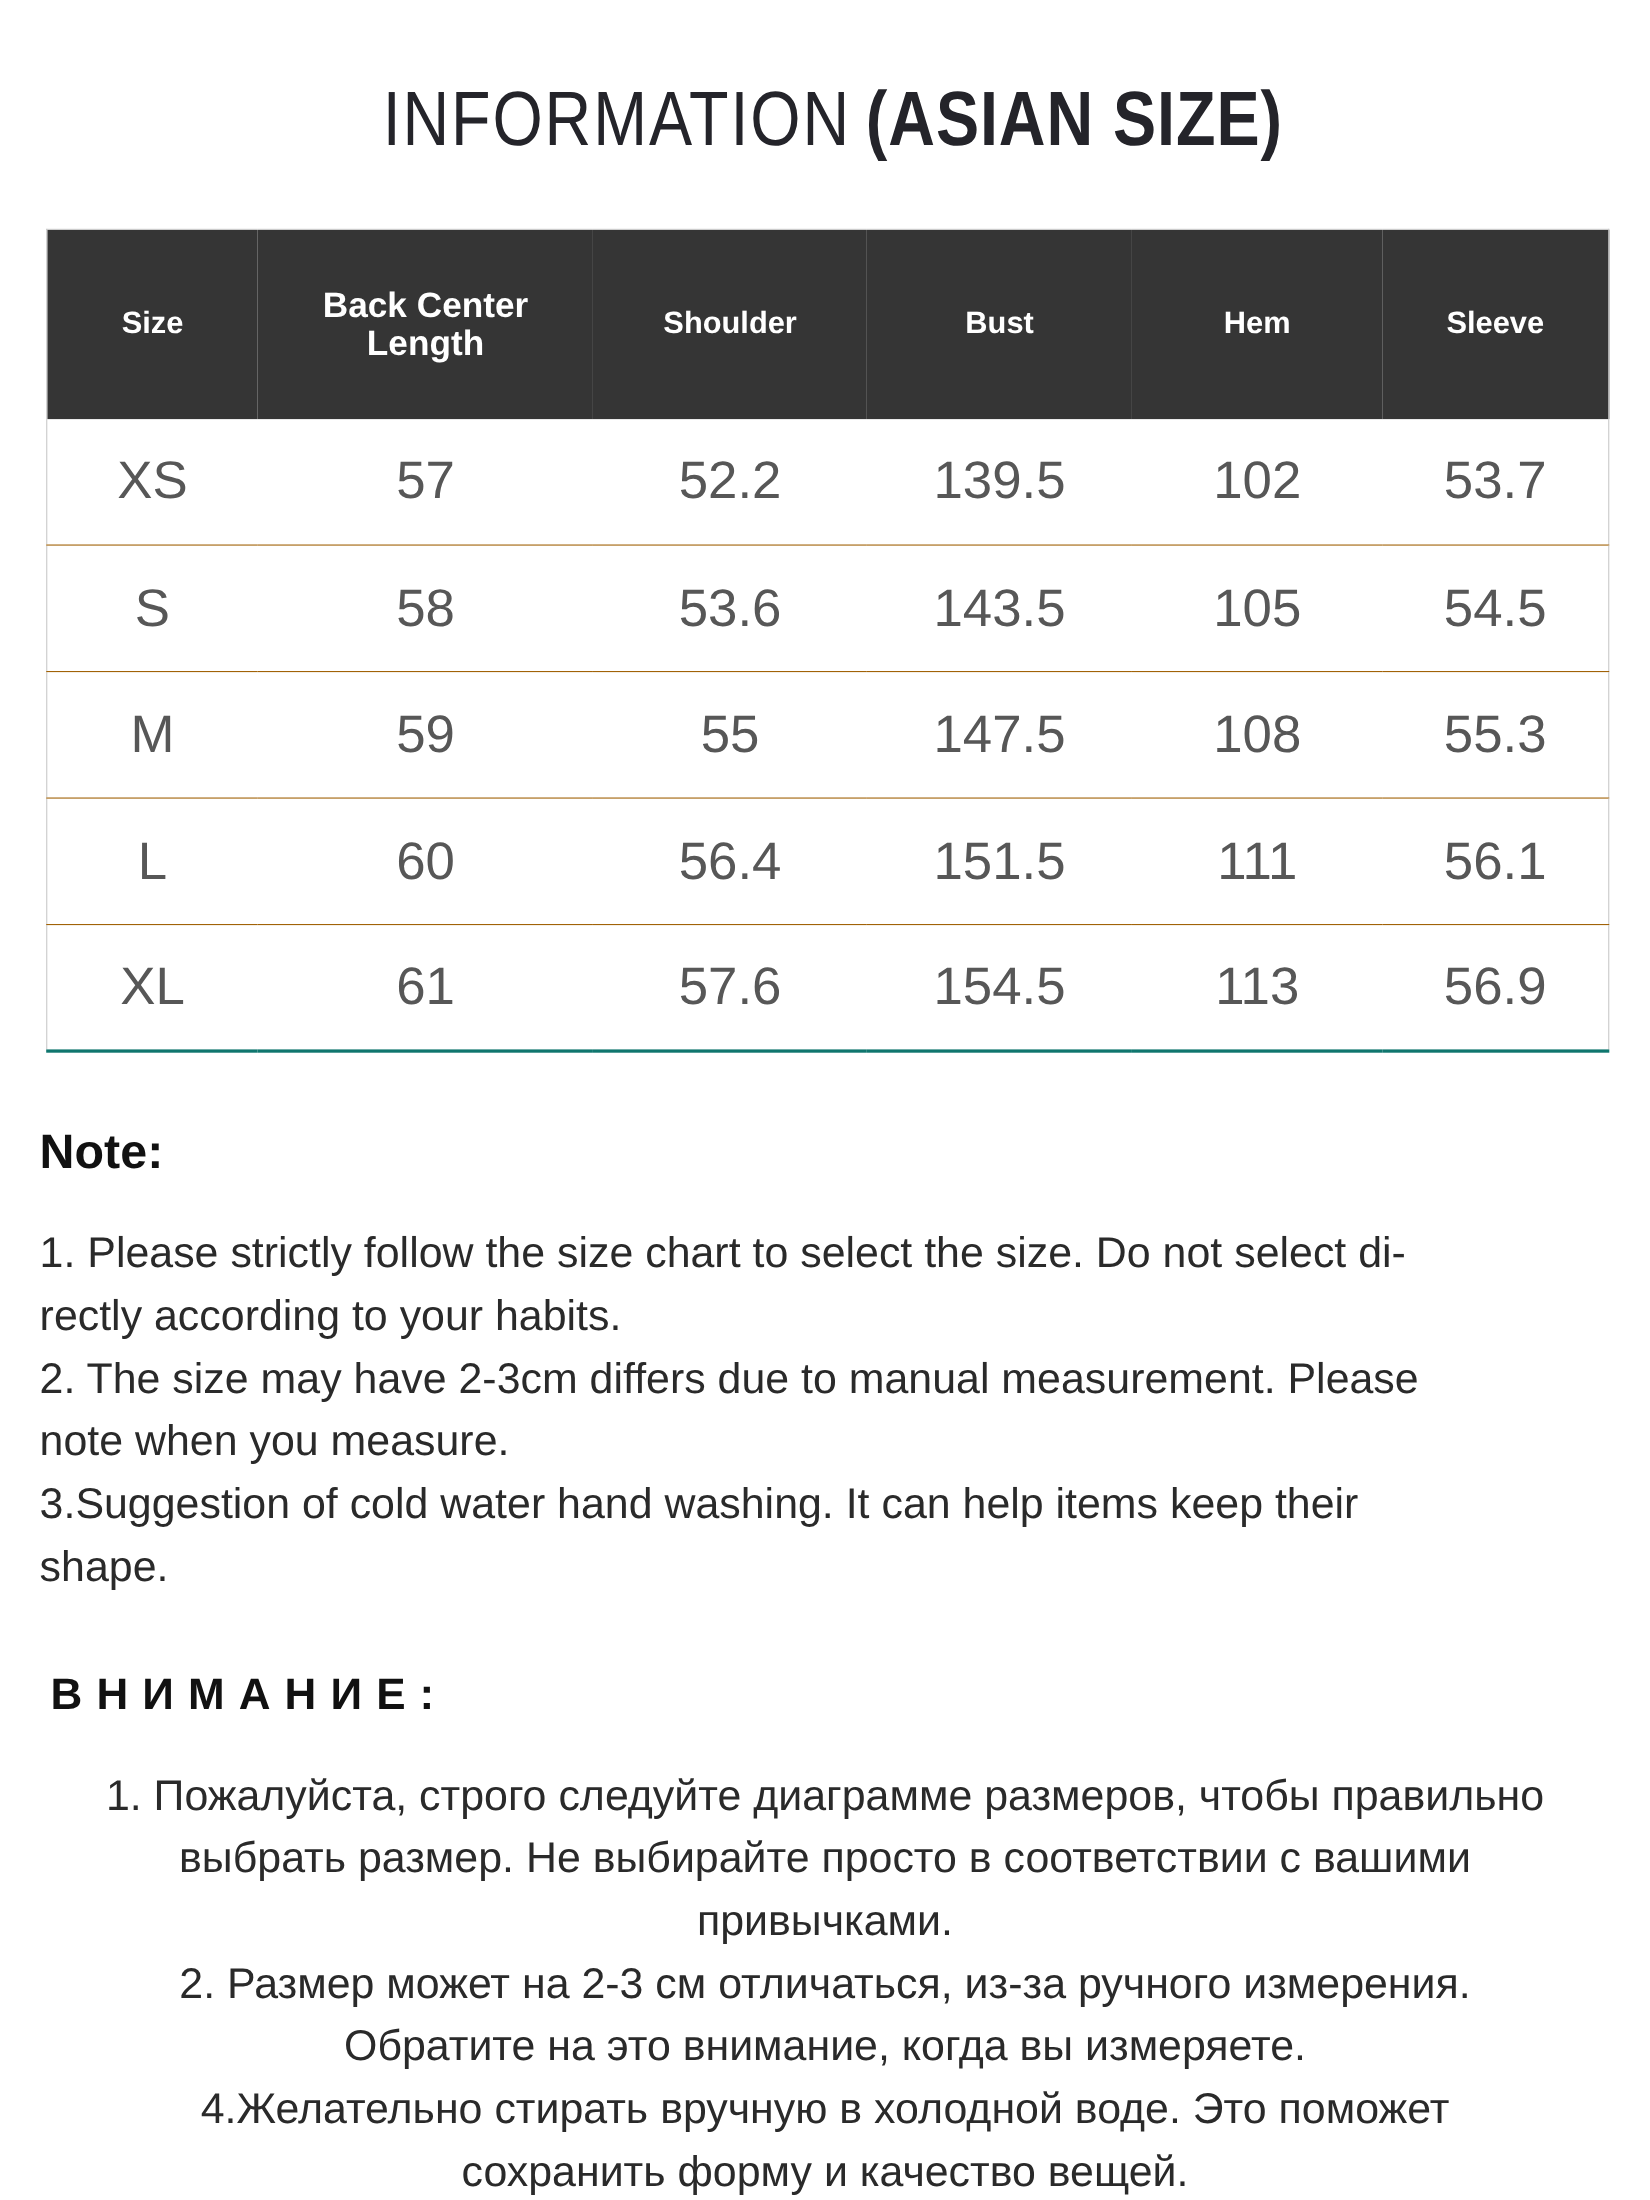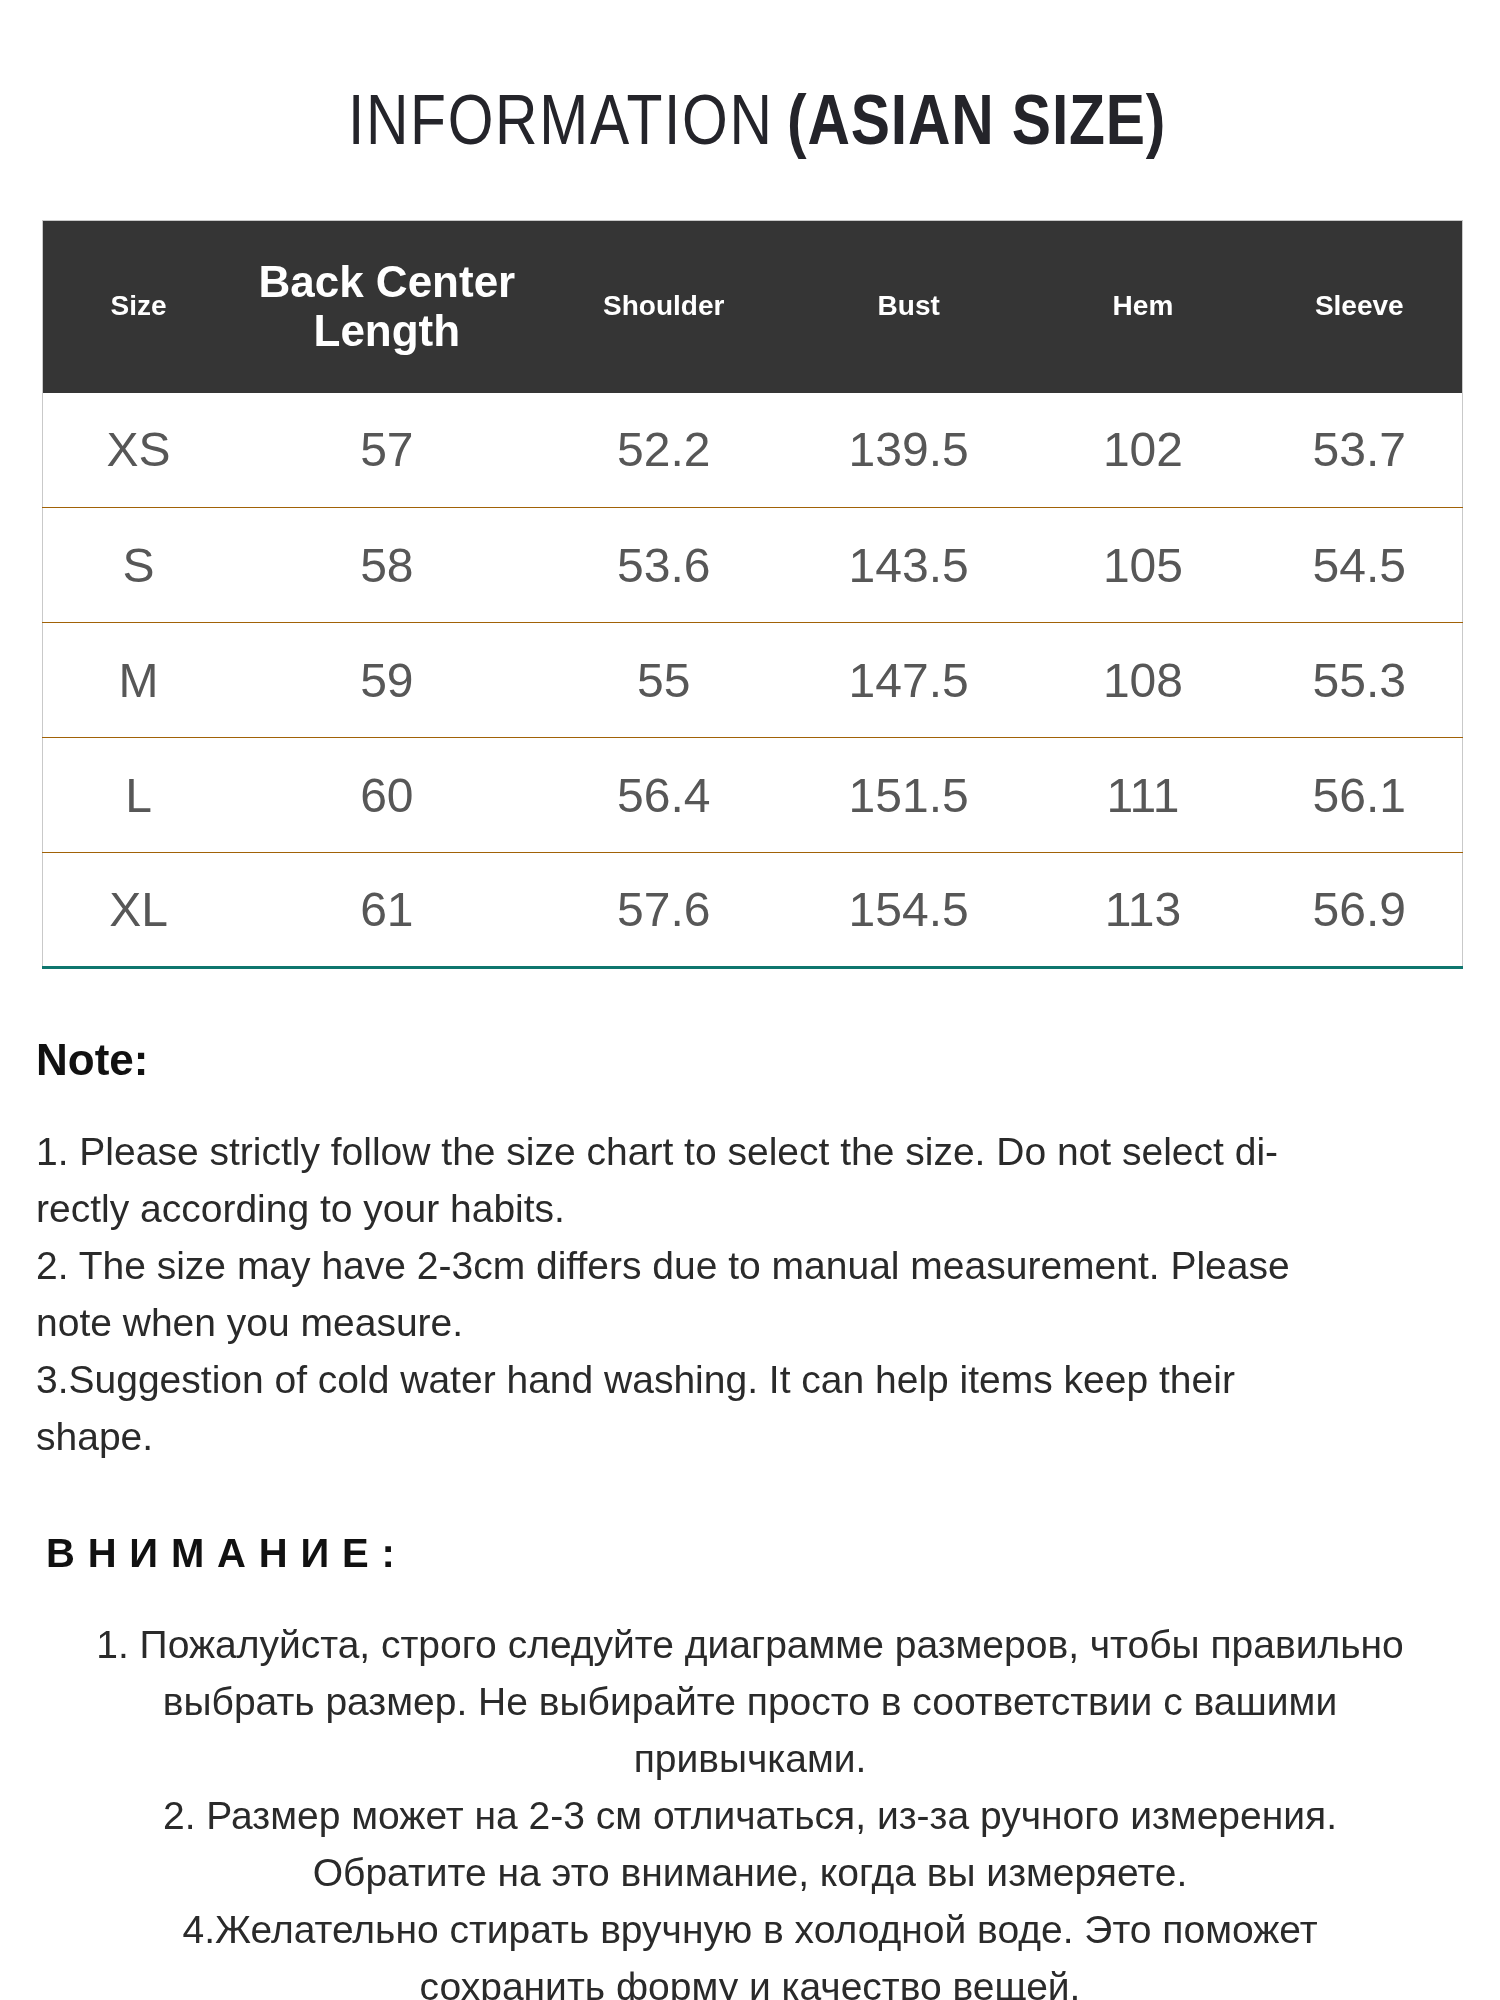--- a/index.html
+++ b/index.html
@@ -12,21 +12,21 @@
   .page {
     position: relative;
     width: 1500px;
     height: 2000px;
     background: #ffffff;
     overflow: hidden;
   }
 
   
   .title {
-    margin: 12px;
+    margin: 0;
     padding-top: 66px;
     text-align: center;
     font-size: 70px;
     line-height: 1.2;
     color: #24242a;
     white-space: nowrap;
     padding-left: 14px;
   }
   .title-inner {
     display: inline-block;
@@ -52,21 +52,21 @@
   table.size-chart th {
     color: #ffffff;
     font-weight: bold;
     font-size: 28px;
     text-align: center;
     vertical-align: middle;
     white-space: pre-line;
     line-height: 1.1;
     padding: 0;
   }
-  table.size-chart th.small-head { font-size: 44px; }
+  table.size-chart th.small-head { font-size: 32px; }
   table.size-chart tbody tr {
     height: 115px;
     border-bottom: 1px solid #a16207;
   }
   table.size-chart tbody tr:last-child { border-bottom: 3px solid #0f766e; }
   table.size-chart td {
     text-align: center;
     vertical-align: middle;
     font-size: 48px;
     color: #575757;

